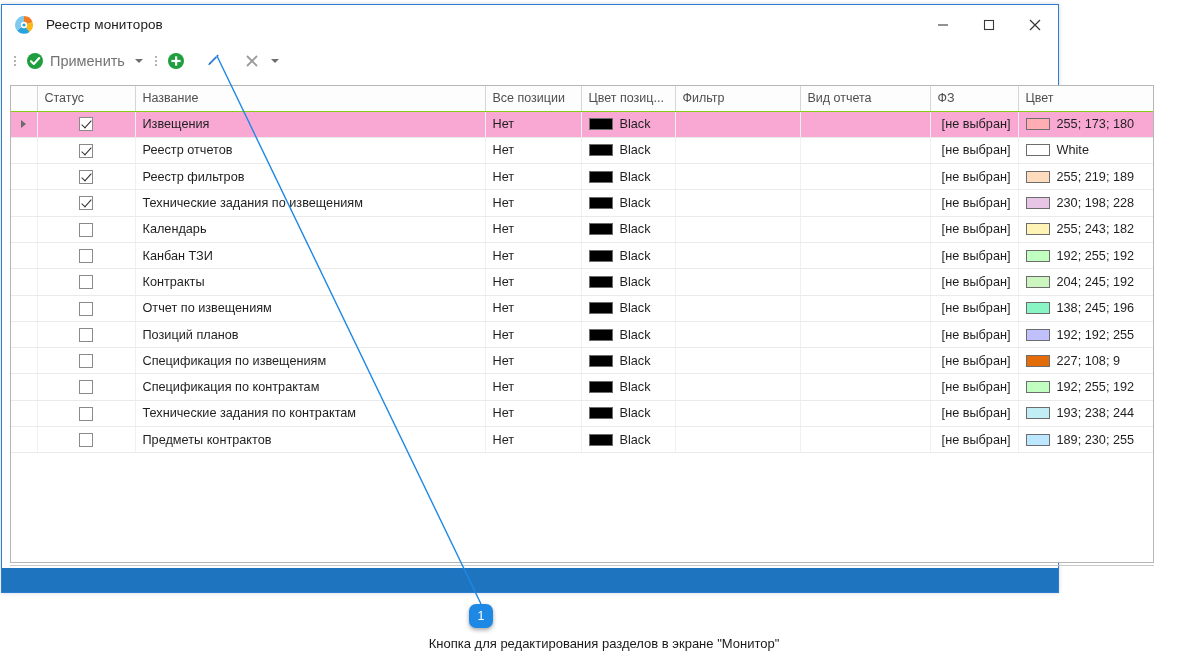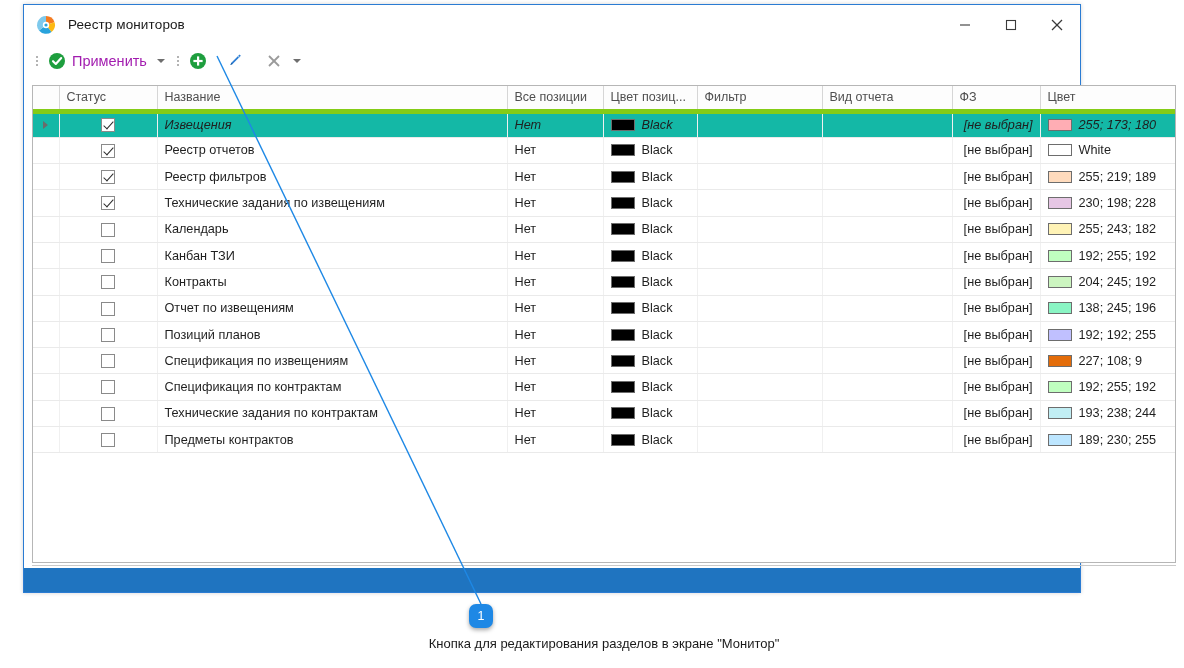--- a/index.html
+++ b/index.html
@@ -8,21 +8,21 @@
     width: 1184px; height: 668px;
     background: #ffffff;
     font-family: "Liberation Sans", sans-serif;
     overflow: hidden;
   }
   #root { position: relative; width: 1184px; height: 668px; background: #fff; }
 
   
   .window {
     position: absolute;
-    left: 23px; top: 4px;
+    left: 1px; top: 4px;
     width: 1058px; height: 589px;
     background: #ffffff;
     border: 1px solid #2b7cd3;
     box-shadow: 0 0 4px rgba(0,0,0,0.18);
   }
 
   
   .titlebar {
     position: relative;
     height: 39px;
@@ -72,21 +72,21 @@
     align-items: center; gap: 2px;
     margin: 0 3px;
   }
   .grip i { display: block; width: 2px; height: 2px; background: #9a9a9a; border-radius: 50%; }
   .tb-item {
     display: flex; align-items: center;
     height: 26px;
     padding: 0 4px;
     gap: 6px;
   }
-  .tb-label { font-size: 14.5px; color: #a21caf; }
+  .tb-label { font-size: 14.5px; color: #737373; }
   .caret {
     width: 0; height: 0;
     border-left: 4px solid transparent;
     border-right: 4px solid transparent;
     border-top: 4px solid #6e6e6e;
     margin: 0 6px;
   }
   .ico { width: 18px; height: 18px; display:block; }
 
   
@@ -99,42 +99,42 @@
     overflow: hidden;
   }
   table.grid {
     border-collapse: collapse;
     width: 1144px;
     table-layout: fixed;
   }
   table.grid th {
     height: 25px;
     background: #fdfdfd;
-    border-bottom: 5px solid #84cc16;
+    border-bottom: 1px solid #84cc16;
     border-right: 1px solid #d6d6d6;
     font-weight: normal;
     font-size: 12.5px;
     color: #4f4f4f;
     text-align: left;
     padding: 0 7px;
     white-space: nowrap;
     overflow: hidden;
   }
   table.grid th.indicator { border-right: 1px solid #d6d6d6; padding: 0; }
   table.grid td {
     height: 26.3px;
     border-bottom: 1px solid #eaeaea;
     border-right: 1px solid #f0f0f0;
     font-size: 12.7px;
     color: #1f1f1f;
     padding: 0 7px;
     white-space: nowrap;
     overflow: hidden;
   }
-  tr.row.selected td { background: #14b8a6; font-style: italic; }
+  tr.row.selected td { background: #f9a8d4; }
   td.indicator { border-right: 1px solid #eaeaea; padding: 0; text-align: center; }
   td.status { text-align: center; padding: 0; }
   td.cell-fz { text-align: right; padding-right: 10px; color: #1f1f1f; }
   .row-arrow {
     display: inline-block;
     width: 0; height: 0;
     border-top: 4px solid transparent;
     border-bottom: 4px solid transparent;
     border-left: 5px solid #6b6b6b;
   }

